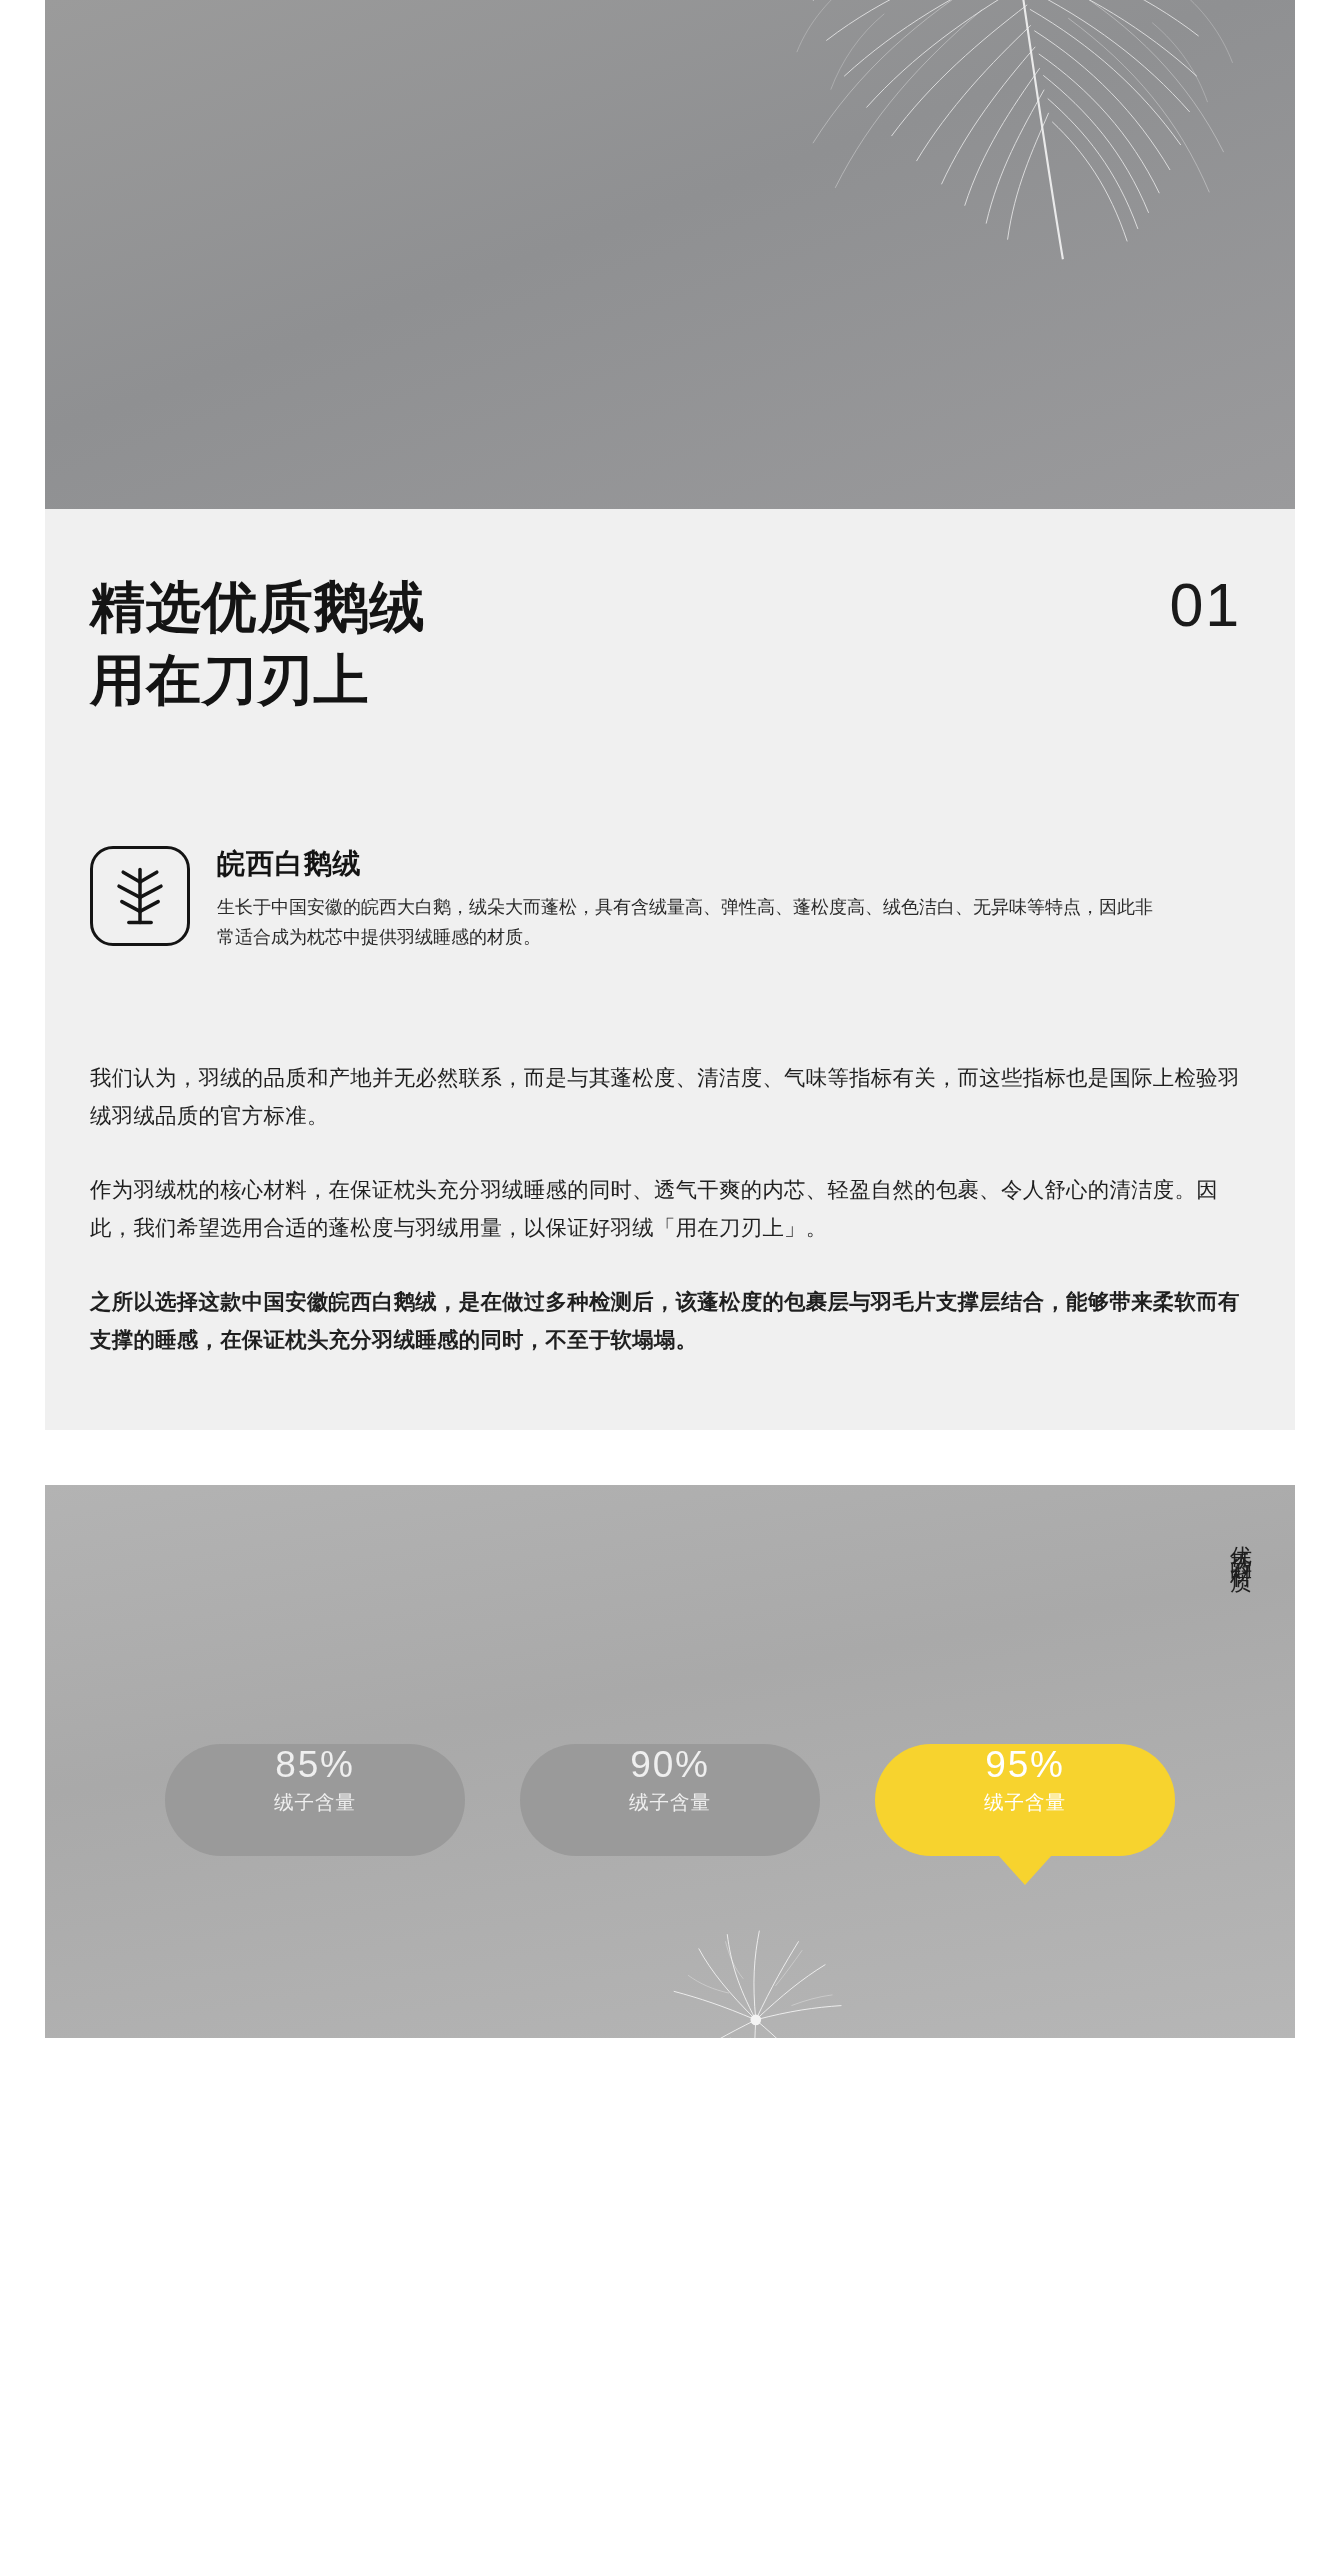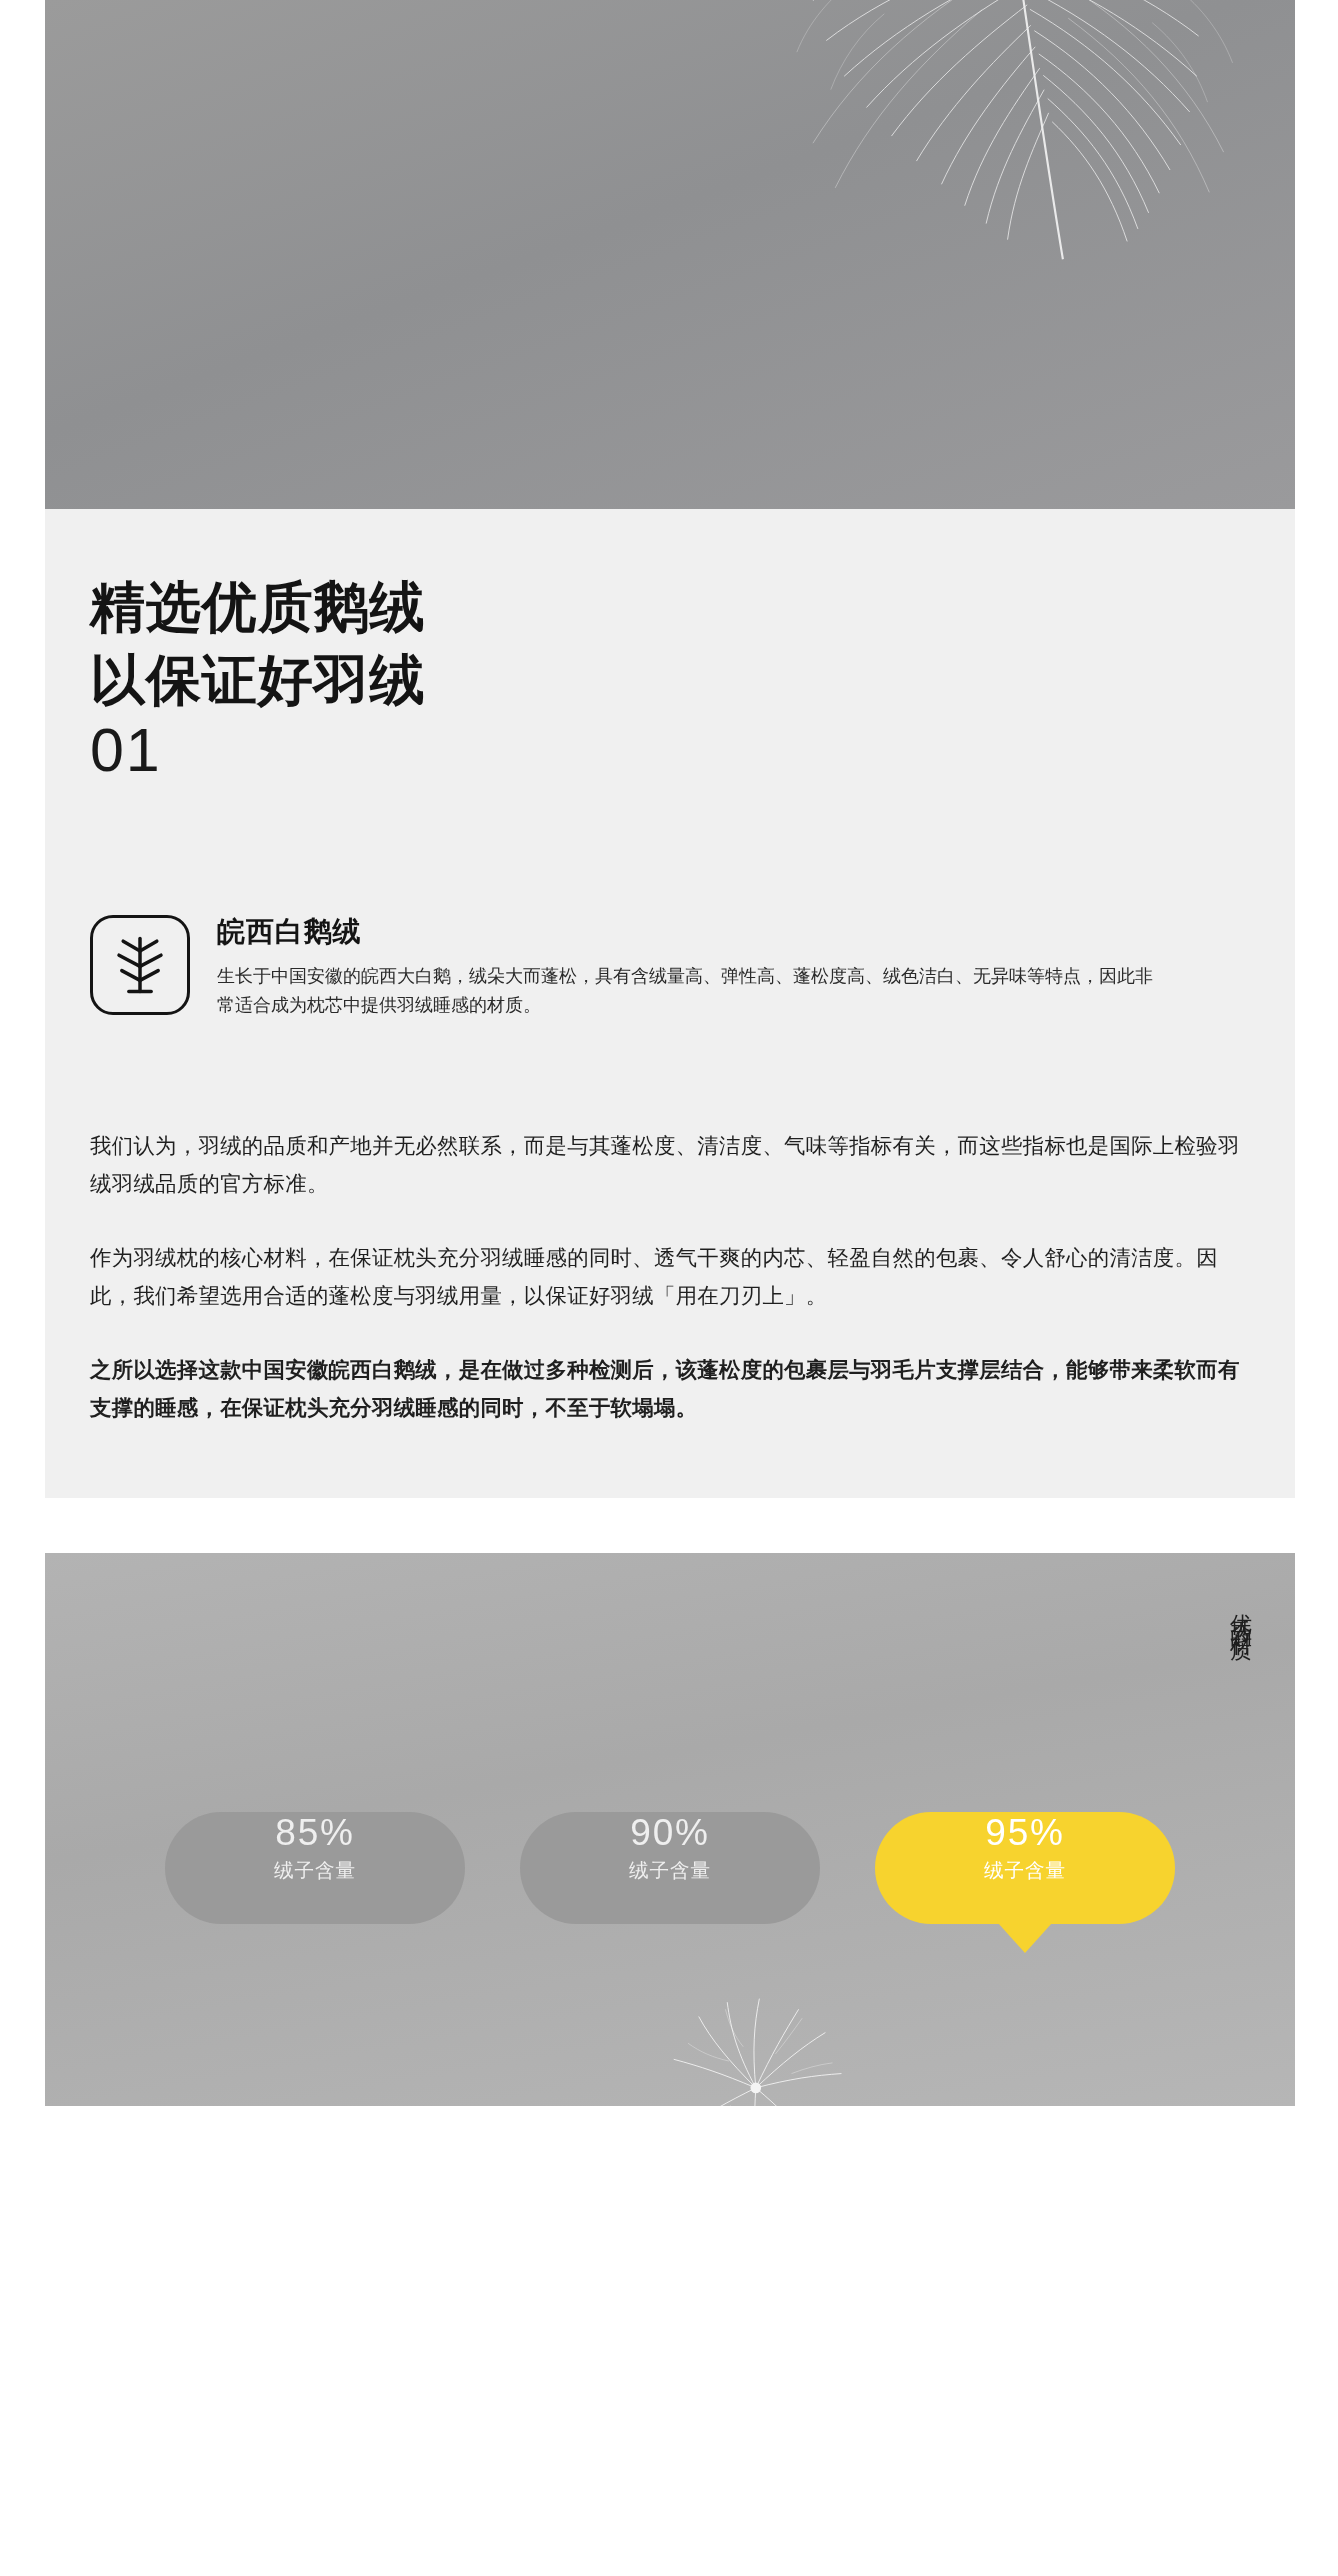--- a/index.html
+++ b/index.html
@@ -40,21 +40,20 @@
     margin: 0 45px;
     width: 1250px;
     background: #f0f0f0;
     padding: 62px 45px 71px 45px;
     position: relative;
   }
   .headline-row {
     display: flex;
     align-items: flex-start;
     justify-content: space-between;
-    flex-direction: column;
   }
   .headline {
     font-size: 55px;
     line-height: 1.32;
     font-weight: 700;
     color: #141414;
     letter-spacing: 0.9px;
   }
   .section-number {
     font-size: 61px;
@@ -245,21 +244,21 @@
         </g>
       </svg>
     </div>
   </div>
 
   <div class="panel">
 
     <div class="headline-row">
       <div class="headline">
         <div>精选优质鹅绒</div>
-        <div>以保证好羽绒</div>
+        <div>用在刀刃上</div>
       </div>
       <div class="section-number">01</div>
     </div>
 
     <div class="feature">
       <div class="feature-icon">
         <svg viewBox="0 0 100 100" width="70" height="70" aria-hidden="true">
           <g stroke="#141414" stroke-width="5" stroke-linecap="round" fill="none">
             <line x1="50" y1="12" x2="50" y2="88"></line>
             <line x1="50" y1="30" x2="26" y2="16"></line>

